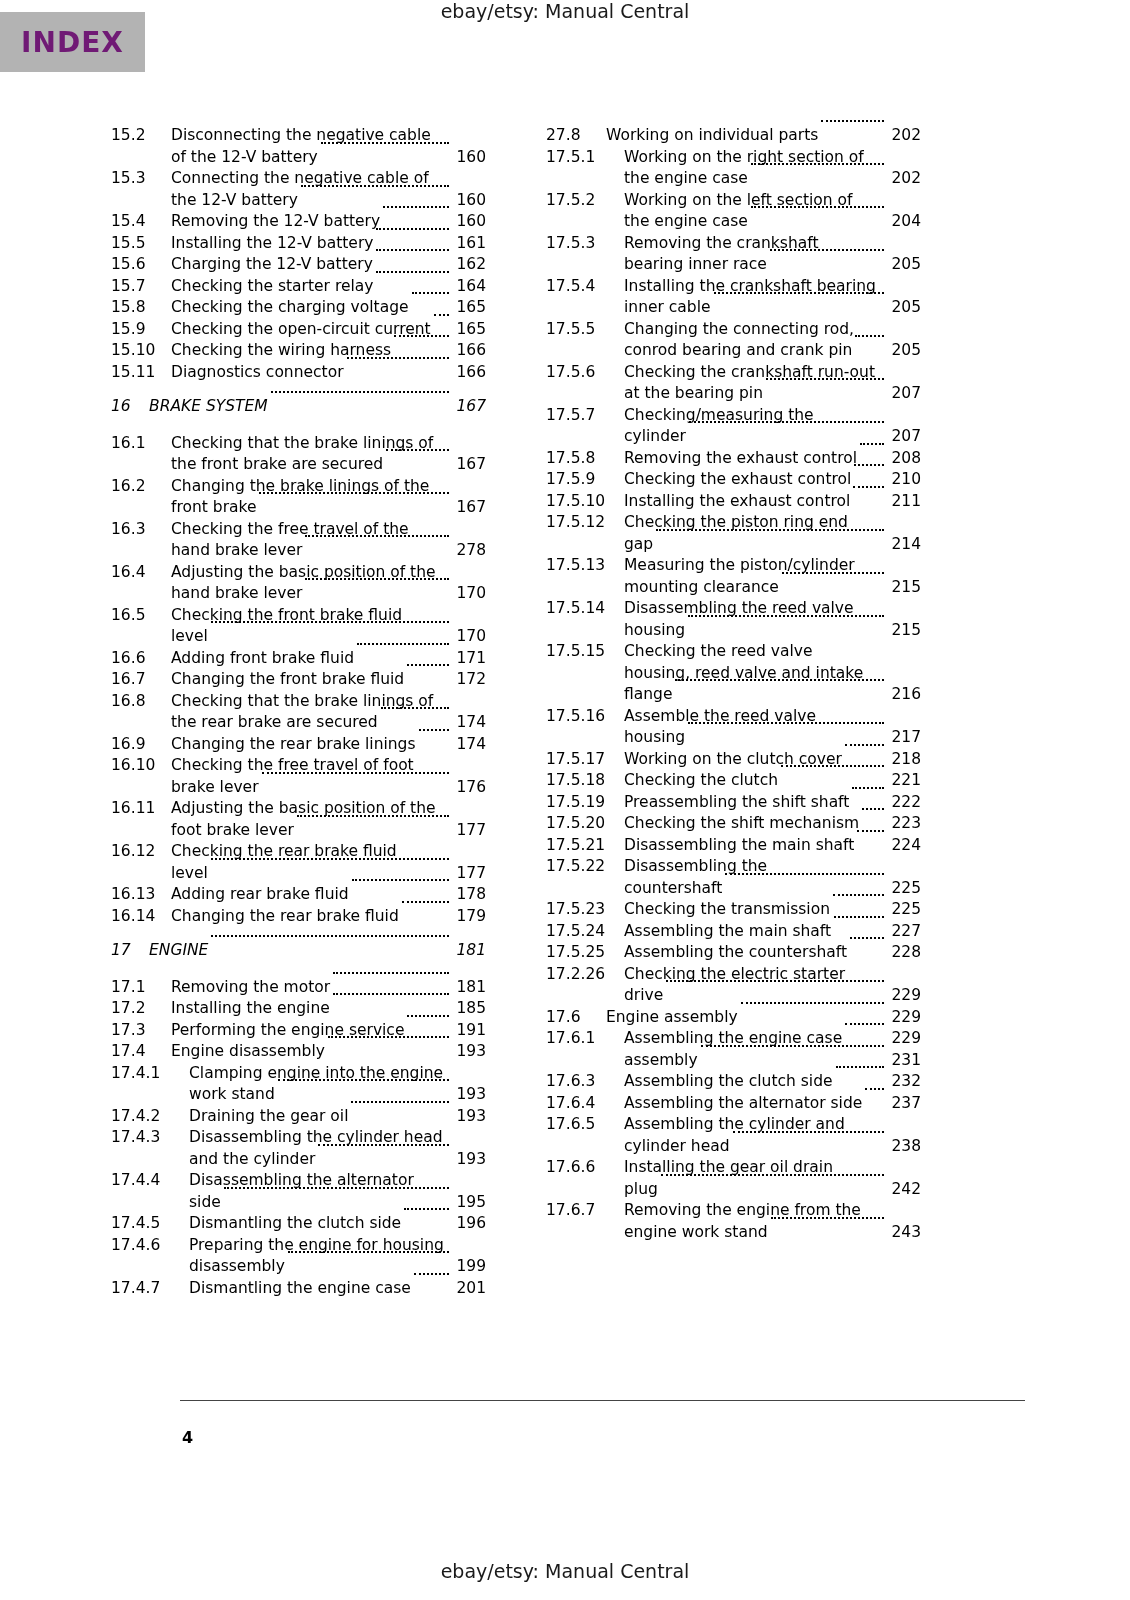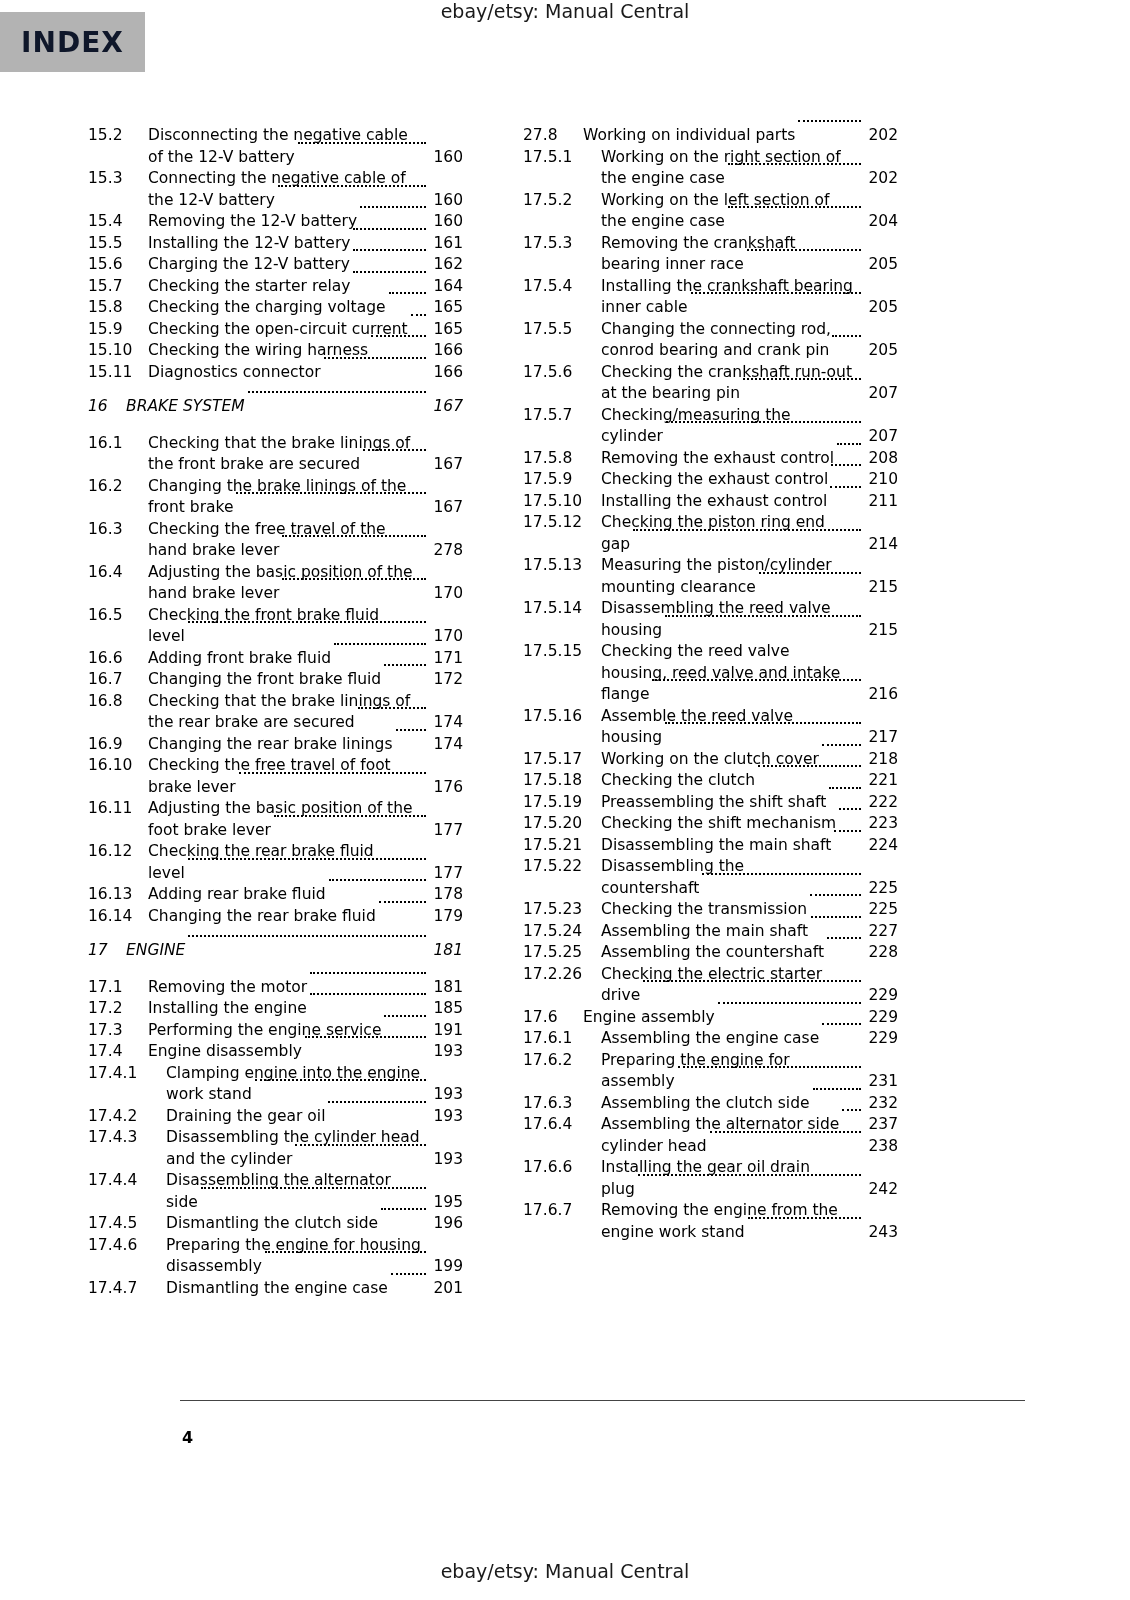--- a/index.html
+++ b/index.html
@@ -43,30 +43,30 @@
     height: 60px;
     background: #b3b3b3;
     display: flex;
     align-items: center;
     justify-content: center;
   }
   .index-tab span {
     font-size: 28px;
     font-weight: bold;
     letter-spacing: 1px;
-    color: #0f172a;
+    color: #701a75;
   }
   .columns {
     position: absolute;
     top: 125px;
     left: 0;
     width: 1130px;
     display: flex;
     gap: 60px;
-    padding-left: 88px;
+    padding-left: 111px;
     box-sizing: border-box;
   }
   .col {
     width: 375px;
   }
   .col.right {
     width: 375px;
   }
   .row {
     display: flex;
@@ -964,26 +964,20 @@
           <div class="num lvl3">17.6.1</div>
           <div class="title-wrap">
             <span class="title">Assembling the engine case</span>
             <span class="lead"></span>
             <span class="page">229</span>
           </div>
         </div>
       </div>
       <div class="entry">
         <div class="row">
-          <div class="num lvl3">17.6.2</div>
-          <div class="title-wrap">
-            <span class="title">Preparing the engine for</span>
-          </div>
-        </div>
-        <div class="row">
           <div class="num lvl3"></div>
           <div class="title-wrap">
             <span class="title">assembly</span>
             <span class="lead"></span>
             <span class="page">231</span>
           </div>
         </div>
       </div>
       <div class="entry">
         <div class="row">
@@ -999,20 +993,26 @@
         <div class="row">
           <div class="num lvl3">17.6.4</div>
           <div class="title-wrap">
             <span class="title">Assembling the alternator side</span>
             <span class="lead"></span>
             <span class="page">237</span>
           </div>
         </div>
       </div>
       <div class="entry">
+        <div class="row">
+          <div class="num lvl3">17.6.5</div>
+          <div class="title-wrap">
+            <span class="title">Assembling the cylinder and</span>
+          </div>
+        </div>
         <div class="row">
           <div class="num lvl3"></div>
           <div class="title-wrap">
             <span class="title">cylinder head</span>
             <span class="lead"></span>
             <span class="page">238</span>
           </div>
         </div>
       </div>
       <div class="entry">

